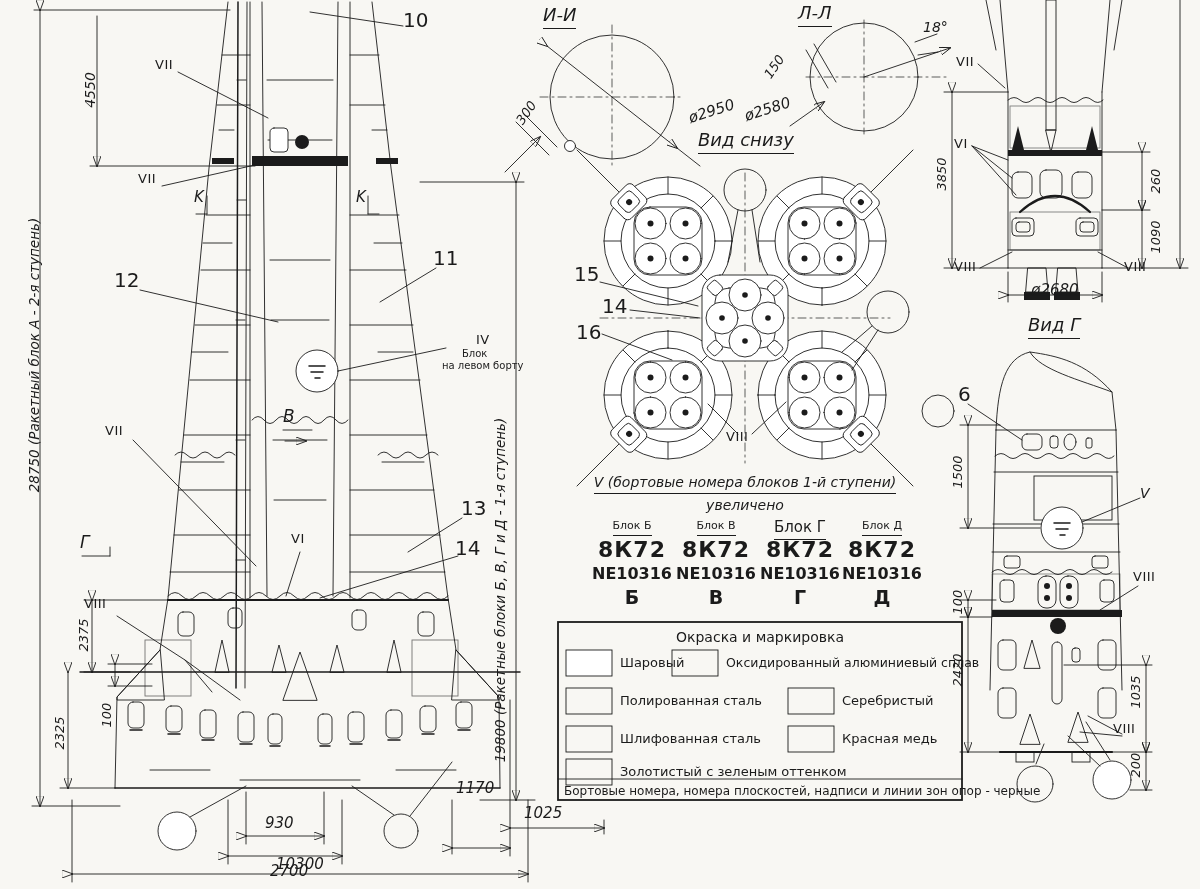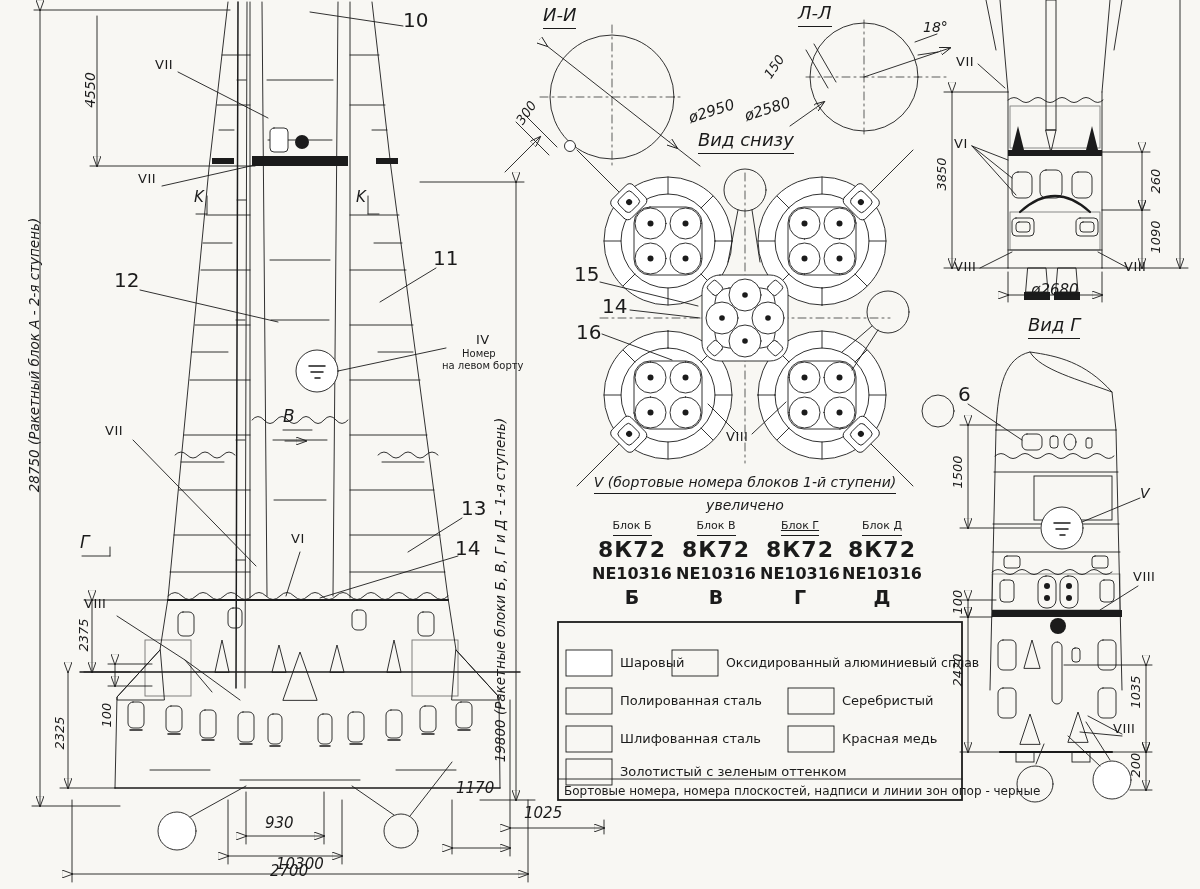--- a/index.html
+++ b/index.html
@@ -383,21 +383,21 @@
 <div class="lbl rom" style="left:155px;top:58px;">VII</div>
 <div class="lbl rom" style="left:138px;top:172px;">VII</div>
 <div class="lbl rom" style="left:105px;top:424px;">VII</div>
 <div class="lbl rom" style="left:291px;top:532px;">VI</div>
 <div class="lbl rom" style="left:84px;top:597px;">VIII</div>
 <div class="lbl it" style="left:194px;top:190px;font-size:15px;">K</div>
 <div class="lbl it" style="left:356px;top:190px;font-size:15px;">K</div>
 <div class="lbl it" style="left:283px;top:408px;font-size:17px;">В</div>
 <div class="lbl it" style="left:80px;top:534px;font-size:17px;">Г</div>
 <div class="lbl rom" style="left:445px;top:333px;margin-left:31px;">IV</div>
-<div class="lbl small" style="left:462px;top:349px;">Номер</div>
+<div class="lbl small" style="left:462px;top:349px;">Блок</div>
 <div class="lbl small" style="left:442px;top:361px;">на левом борту</div>
 
 <div class="lbl dim" style="left:265px;top:816px;">930</div>
 <div class="lbl dim" style="left:270px;top:864px;">2700</div>
 <div class="lbl dim" style="left:276px;top:857px;">10300</div>
 <div class="lbl dim" style="left:456px;top:781px;">1170</div>
 <div class="lbl dim" style="left:524px;top:806px;">1025</div>
 
 <div class="lbl ttl ul" style="left:543px;top:6px;">И-И</div>
 <div class="lbl dim" style="left:688px;top:104px;transform:rotate(-18deg);">ø2950</div>
@@ -411,35 +411,36 @@
 <div class="lbl ttl ul" style="left:698px;top:131px;">Вид снизу</div>
 <div class="lbl big" style="left:574px;top:264px;text-align:center;">15</div>
 <div class="lbl big" style="left:602px;top:296px;">14</div>
 <div class="lbl big" style="left:576px;top:322px;">16</div>
 <div class="lbl rom" style="left:726px;top:430px;">VIII</div>
 
 <div class="lbl it ctr" style="left:575px;top:475px;width:340px;font-size:14px;"><span class="ul">V (бортовые номера блоков 1-й ступени)</span></div>
 <div class="lbl it ctr" style="left:575px;top:498px;width:340px;font-size:14px;">увеличено</div>
 <div class="lbl ctr" style="left:592px;top:520px;width:80px;font-size:11px;"><span class="ul">Блок Б</span></div>
 <div class="lbl ctr" style="left:676px;top:520px;width:80px;font-size:11px;"><span class="ul">Блок В</span></div>
-<div class="lbl ctr" style="left:760px;top:520px;width:80px;font-size:11px;text-decoration:underline;"><span class="ul">Блок Г</span></div>
+<div class="lbl ctr" style="left:760px;top:520px;width:80px;font-size:15px;"><span class="ul">Блок Г</span></div>
 <div class="lbl ctr" style="left:842px;top:520px;width:80px;font-size:11px;"><span class="ul">Блок Д</span></div>
 <div class="lbl ctr" style="left:592px;top:538px;width:80px;font-size:22px;font-weight:bold;letter-spacing:1px;">8К72</div>
 <div class="lbl ctr" style="left:676px;top:538px;width:80px;font-size:22px;font-weight:bold;letter-spacing:1px;">8К72</div>
 <div class="lbl ctr" style="left:760px;top:538px;width:80px;font-size:22px;font-weight:bold;letter-spacing:1px;">8К72</div>
 <div class="lbl ctr" style="left:842px;top:538px;width:80px;font-size:22px;font-weight:bold;letter-spacing:1px;">8К72</div>
 <div class="lbl ctr" style="left:588px;top:566px;width:88px;font-size:16px;font-weight:bold;">NE10316</div>
 <div class="lbl ctr" style="left:672px;top:566px;width:88px;font-size:16px;font-weight:bold;">NE10316</div>
 <div class="lbl ctr" style="left:756px;top:566px;width:88px;font-size:16px;font-weight:bold;">NE10316</div>
 <div class="lbl ctr" style="left:838px;top:566px;width:88px;font-size:16px;font-weight:bold;">NE10316</div>
 <div class="lbl ctr" style="left:592px;top:588px;width:80px;font-size:19px;font-weight:bold;">Б</div>
 <div class="lbl ctr" style="left:676px;top:588px;width:80px;font-size:19px;font-weight:bold;">В</div>
 <div class="lbl ctr" style="left:760px;top:588px;width:80px;font-size:19px;font-weight:bold;">Г</div>
 <div class="lbl ctr" style="left:842px;top:588px;width:80px;font-size:19px;font-weight:bold;">Д</div>
 
+<div class="lbl ctr" style="left:558px;top:630px;width:404px;font-size:14px;">Окраска и маркировка</div>
 <div class="lbl" style="left:620px;top:656px;font-size:13px;">Шаровый</div>
 <div class="lbl" style="left:726px;top:656px;font-size:12.5px;">Оксидированный алюминиевый сплав</div>
 <div class="lbl" style="left:620px;top:694px;font-size:13px;">Полированная сталь</div>
 <div class="lbl" style="left:842px;top:694px;font-size:13px;">Серебристый</div>
 <div class="lbl" style="left:620px;top:732px;font-size:13px;">Шлифованная сталь</div>
 <div class="lbl" style="left:842px;top:732px;font-size:13px;">Красная медь</div>
 <div class="lbl" style="left:620px;top:765px;font-size:13px;">Золотистый с зеленым оттенком</div>
 <div class="lbl" style="left:564px;top:785px;width:394px;font-size:12px;">Бортовые номера, номера плоскостей, надписи и линии зон опор - черные</div>
 
 <div class="lbl rom" style="left:956px;top:55px;">VII</div>

